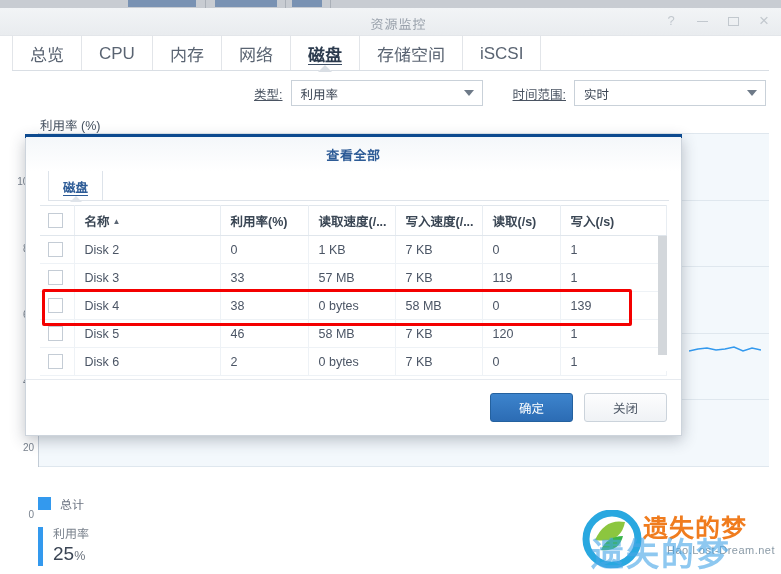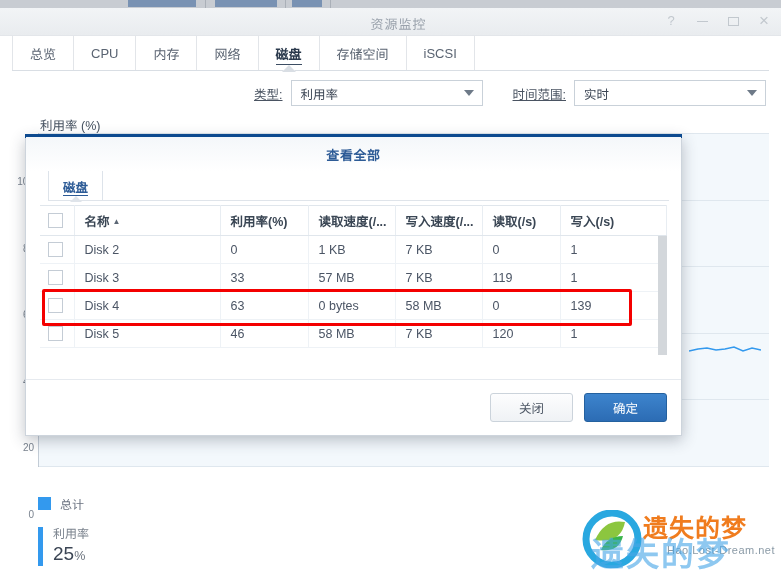--- a/index.html
+++ b/index.html
@@ -70,21 +70,21 @@
     position: relative;
     height: 35px;
     background: #ffffff;
     display: flex; align-items: stretch;
     padding-left: 12px;
   }
   .tab {
     position: relative;
     display: flex; align-items: center;
     padding: 0 17px;
-    font-size: 13px; color: #5a6472;
+    font-size: 17px; color: #5a6472;
     cursor: pointer;
     border-right: 1px solid #e2e5e9;
   }
   .tab:first-child { border-left: 1px solid #e2e5e9; }
   .tab.active { color: #2b3a4d; font-weight: bold; }
   .tab.active .tab-ul {
     position: absolute; left: 17px; right: 17px; bottom: 6px;
     height: 1px; background: #3c4d63;
   }
   .tabbar-underline {
@@ -531,44 +531,53 @@
               <td>Disk 3</td>
               <td>33</td>
               <td>57 MB</td>
               <td>7 KB</td>
               <td>119</td>
               <td>1</td>
             </tr>
             <tr>
               <td class="col-chk"><span class="chk"></span></td>
               <td>Disk 4</td>
-              <td>63</td>
+              <td>38</td>
               <td>0 bytes</td>
               <td>58 MB</td>
               <td>0</td>
               <td>139</td>
             </tr>
             <tr>
               <td class="col-chk"><span class="chk"></span></td>
               <td>Disk 5</td>
               <td>46</td>
               <td>58 MB</td>
               <td>7 KB</td>
               <td>120</td>
               <td>1</td>
             </tr>
+            <tr>
+              <td class="col-chk"><span class="chk"></span></td>
+              <td>Disk 6</td>
+              <td>2</td>
+              <td>0 bytes</td>
+              <td>7 KB</td>
+              <td>0</td>
+              <td>1</td>
+            </tr>
           </tbody>
         </table>
 
         <div class="tbl-scroll">
           <div class="thumb"></div>
         </div>
       </div>
 
       <div class="modal-foot">
+        <div class="btn btn-primary">确定</div>
         <div class="btn btn-default">关闭</div>
-        <div class="btn btn-primary">确定</div>
       </div>
     </div>
 
     <div class="annot-box"></div>
   </div>
 </div>
 
 </body></html>

